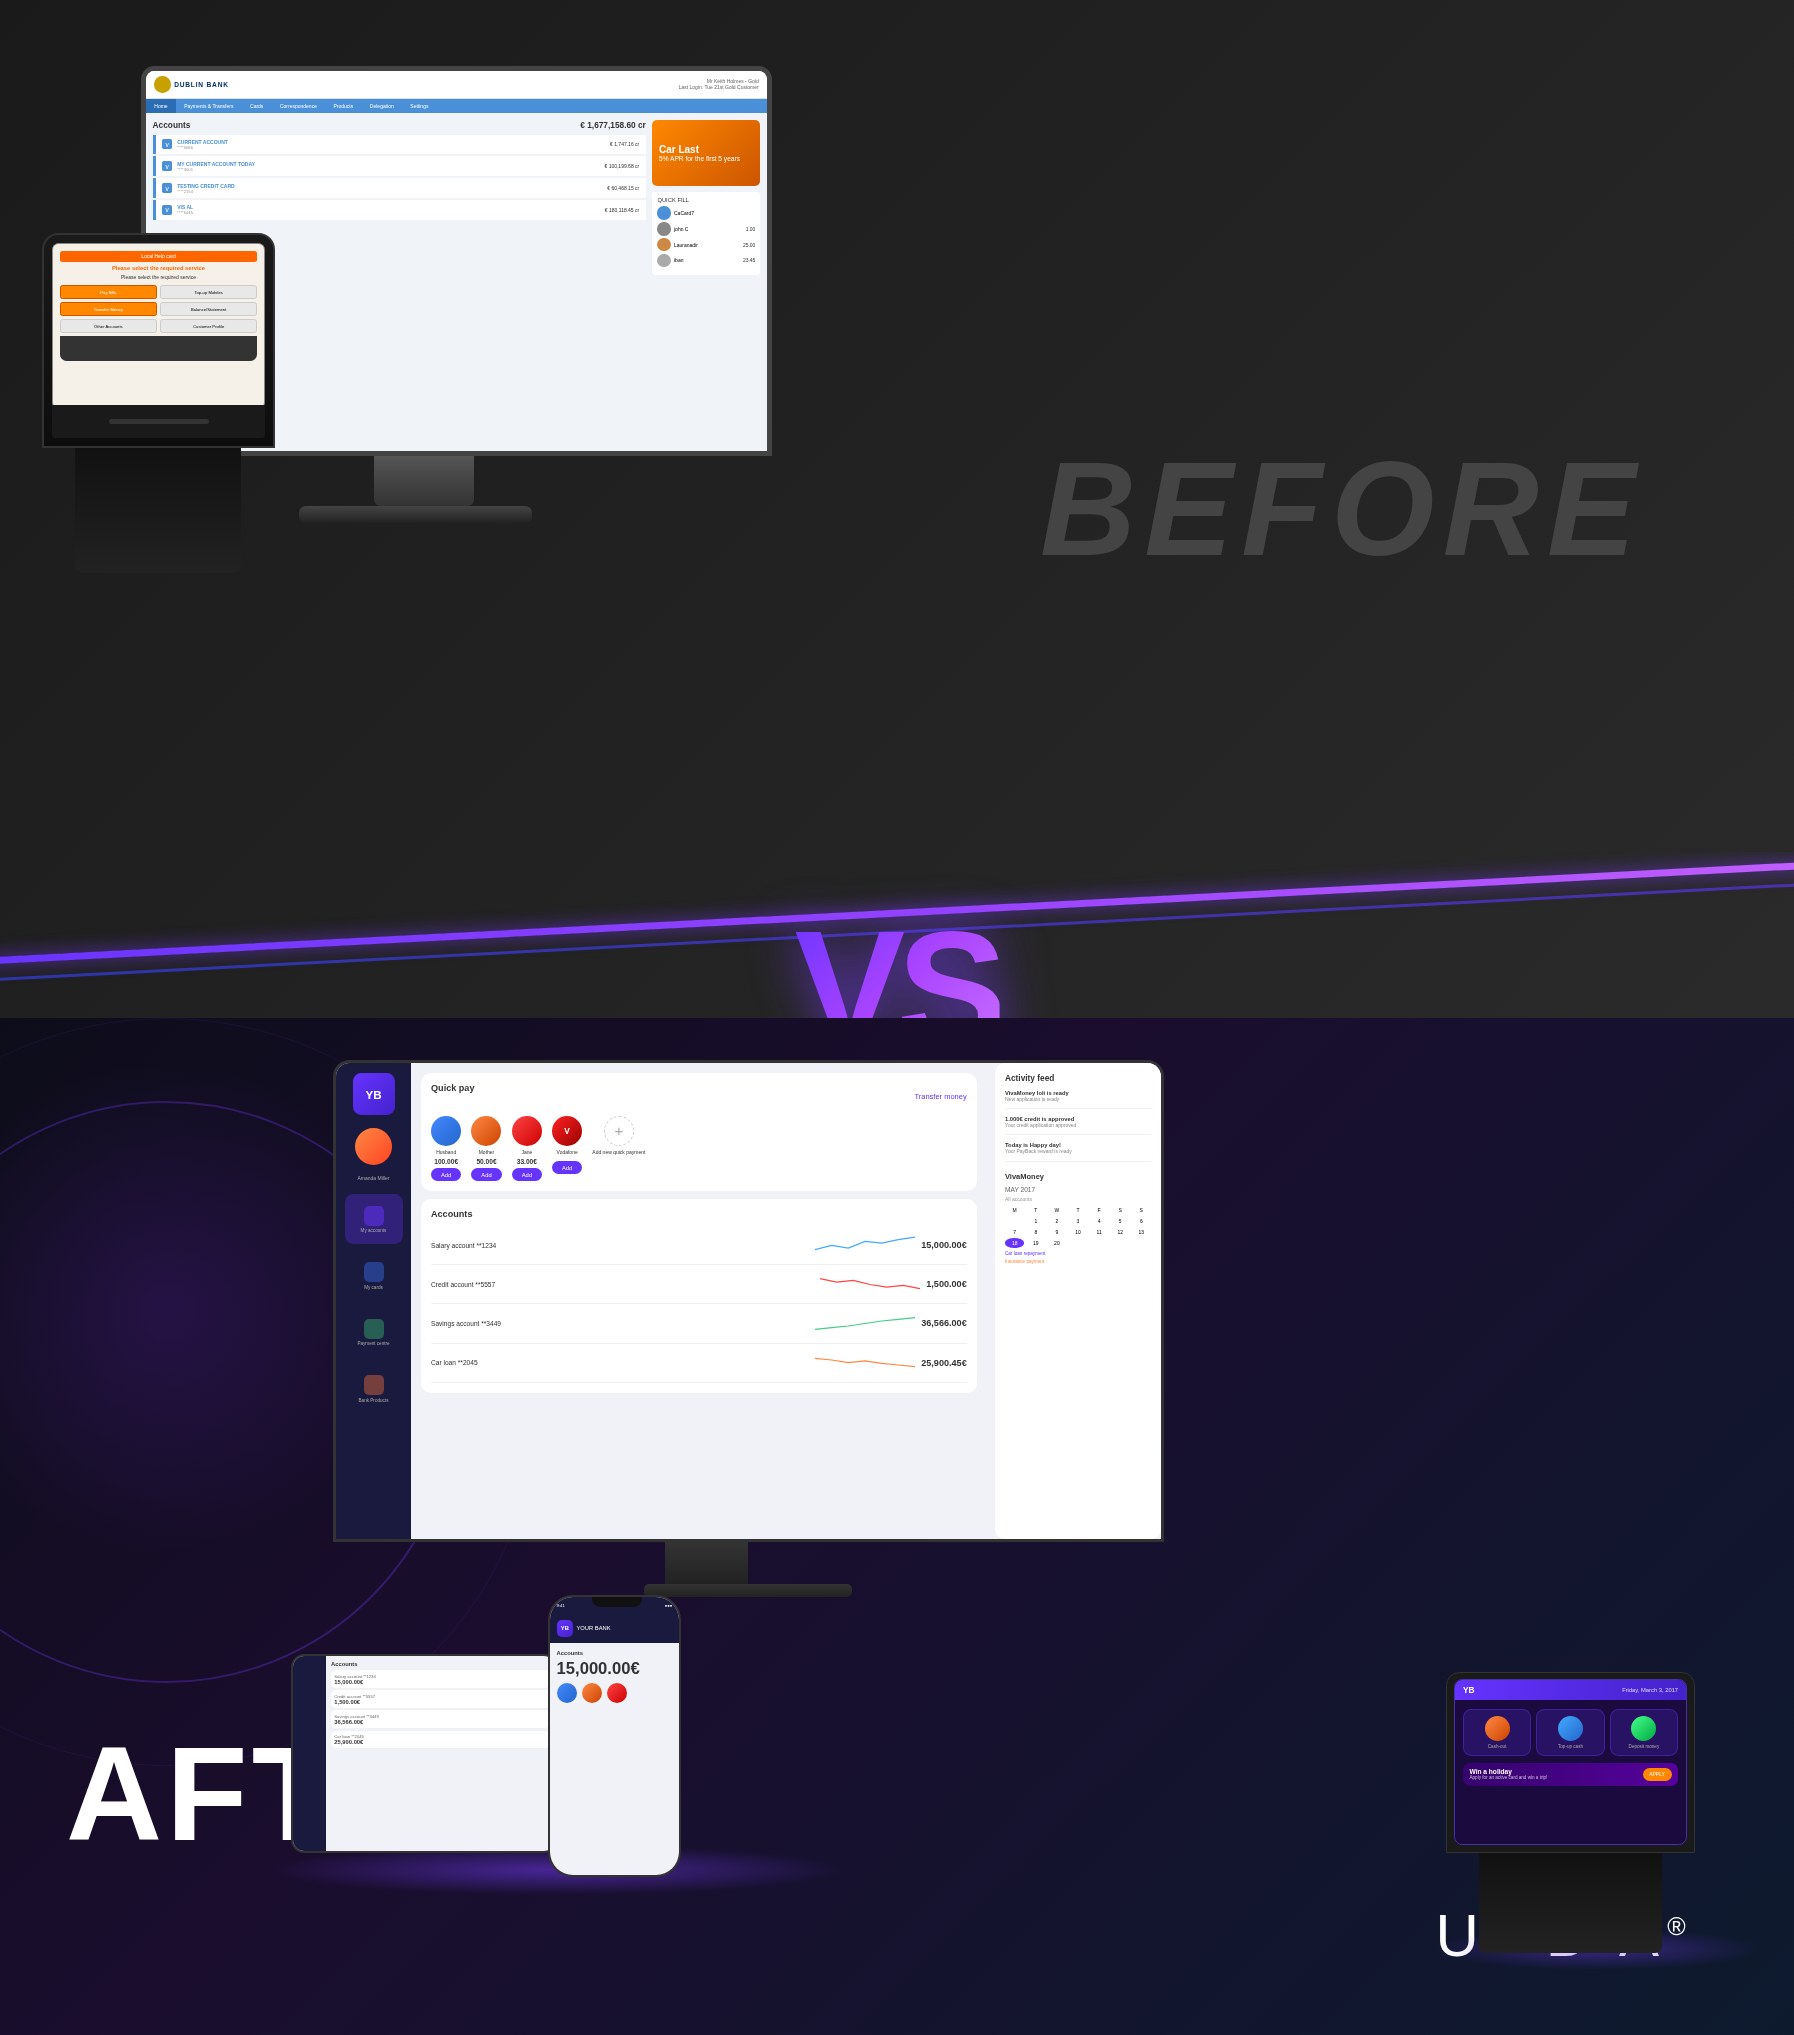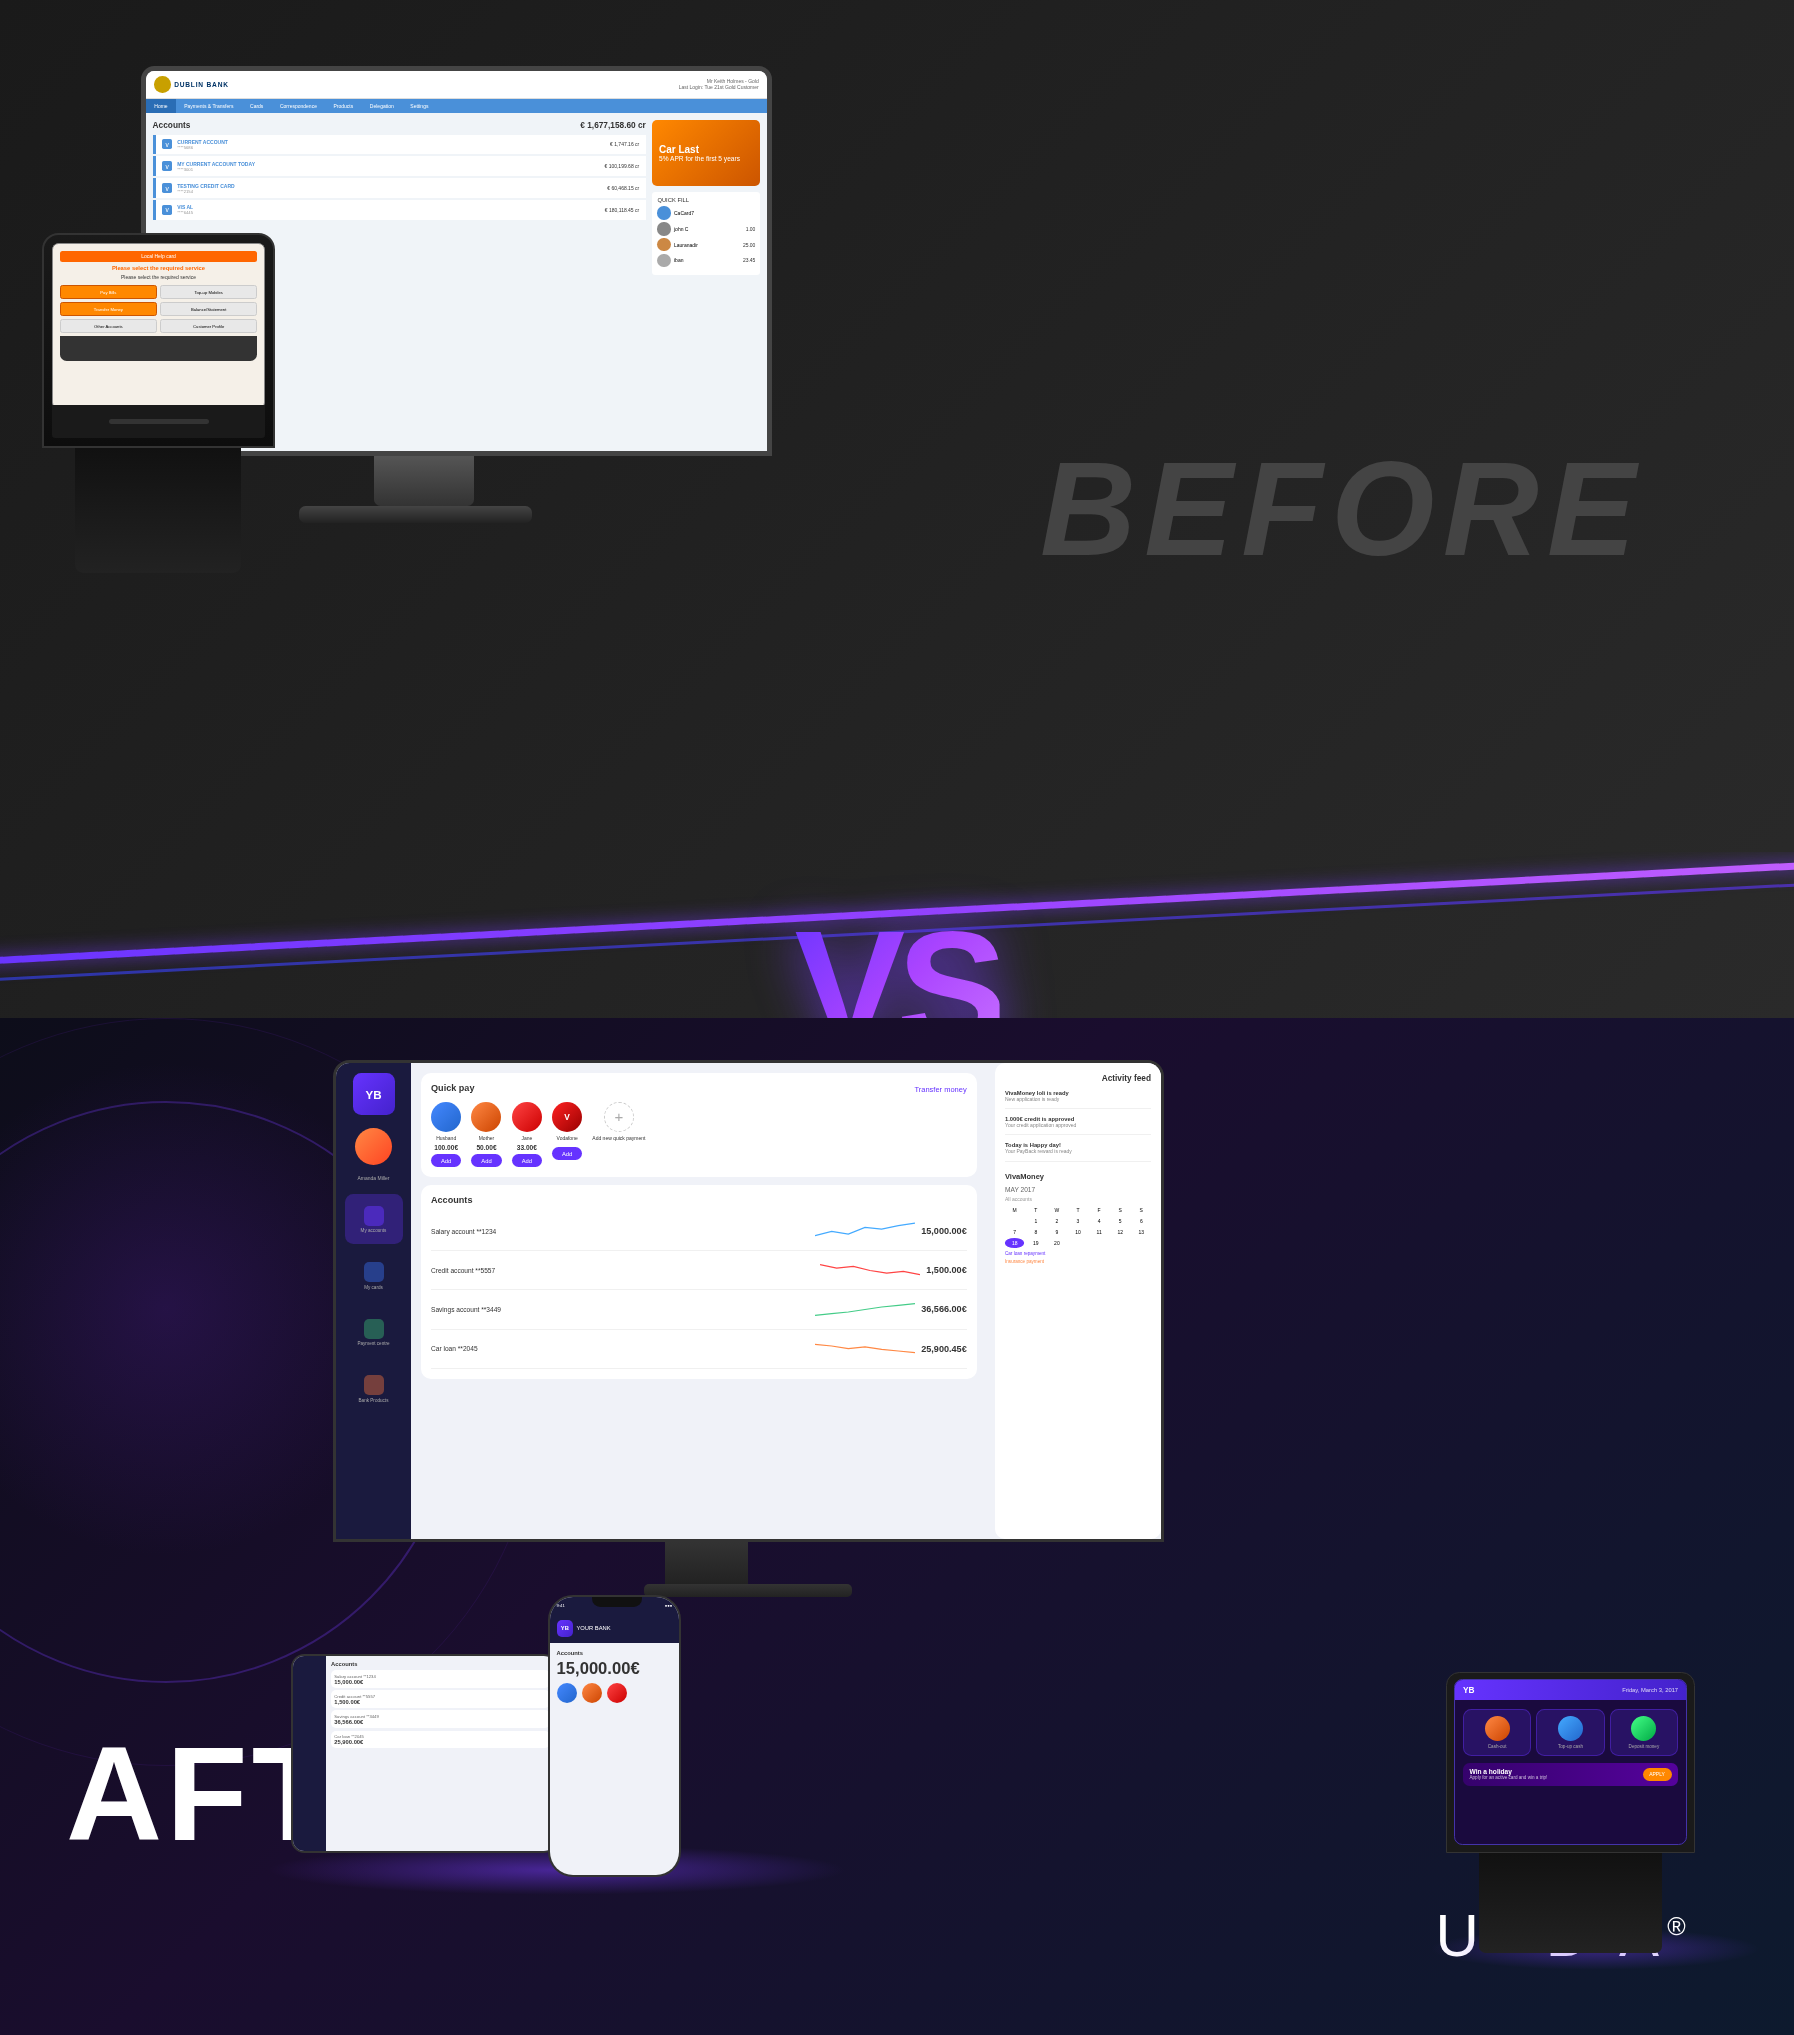--- a/index.html
+++ b/index.html
@@ -574,21 +574,21 @@
       background: white;
       border-radius: 10px;
       padding: 10px;
       margin-bottom: 8.3px;
     }
 
     .quick-pay-title {
       font-size: 9.1px;
       font-weight: bold;
       color: #333;
-      margin-bottom: 2px;
+      margin-bottom: 16px;
     }
 
     .quick-pay-contacts {
       display: flex;
       gap: 10px;
       align-items: flex-start;
     }
 
     .contact-item {
       display: flex;
@@ -687,21 +687,20 @@
       border-radius: 10px;
       padding: 10px;
       margin-left: 8.3px;
     }
 
     .activity-title {
       font-size: 8.3px;
       font-weight: bold;
       color: #333;
       margin-bottom: 6.6px;
-      text-align: right;
     }
 
     .activity-item {
       margin-bottom: 6.6px;
       padding-bottom: 6.6px;
       border-bottom: 0.8px solid #f0f0f0;
     }
 
     .activity-item-title {
       font-size: 5.8px;

